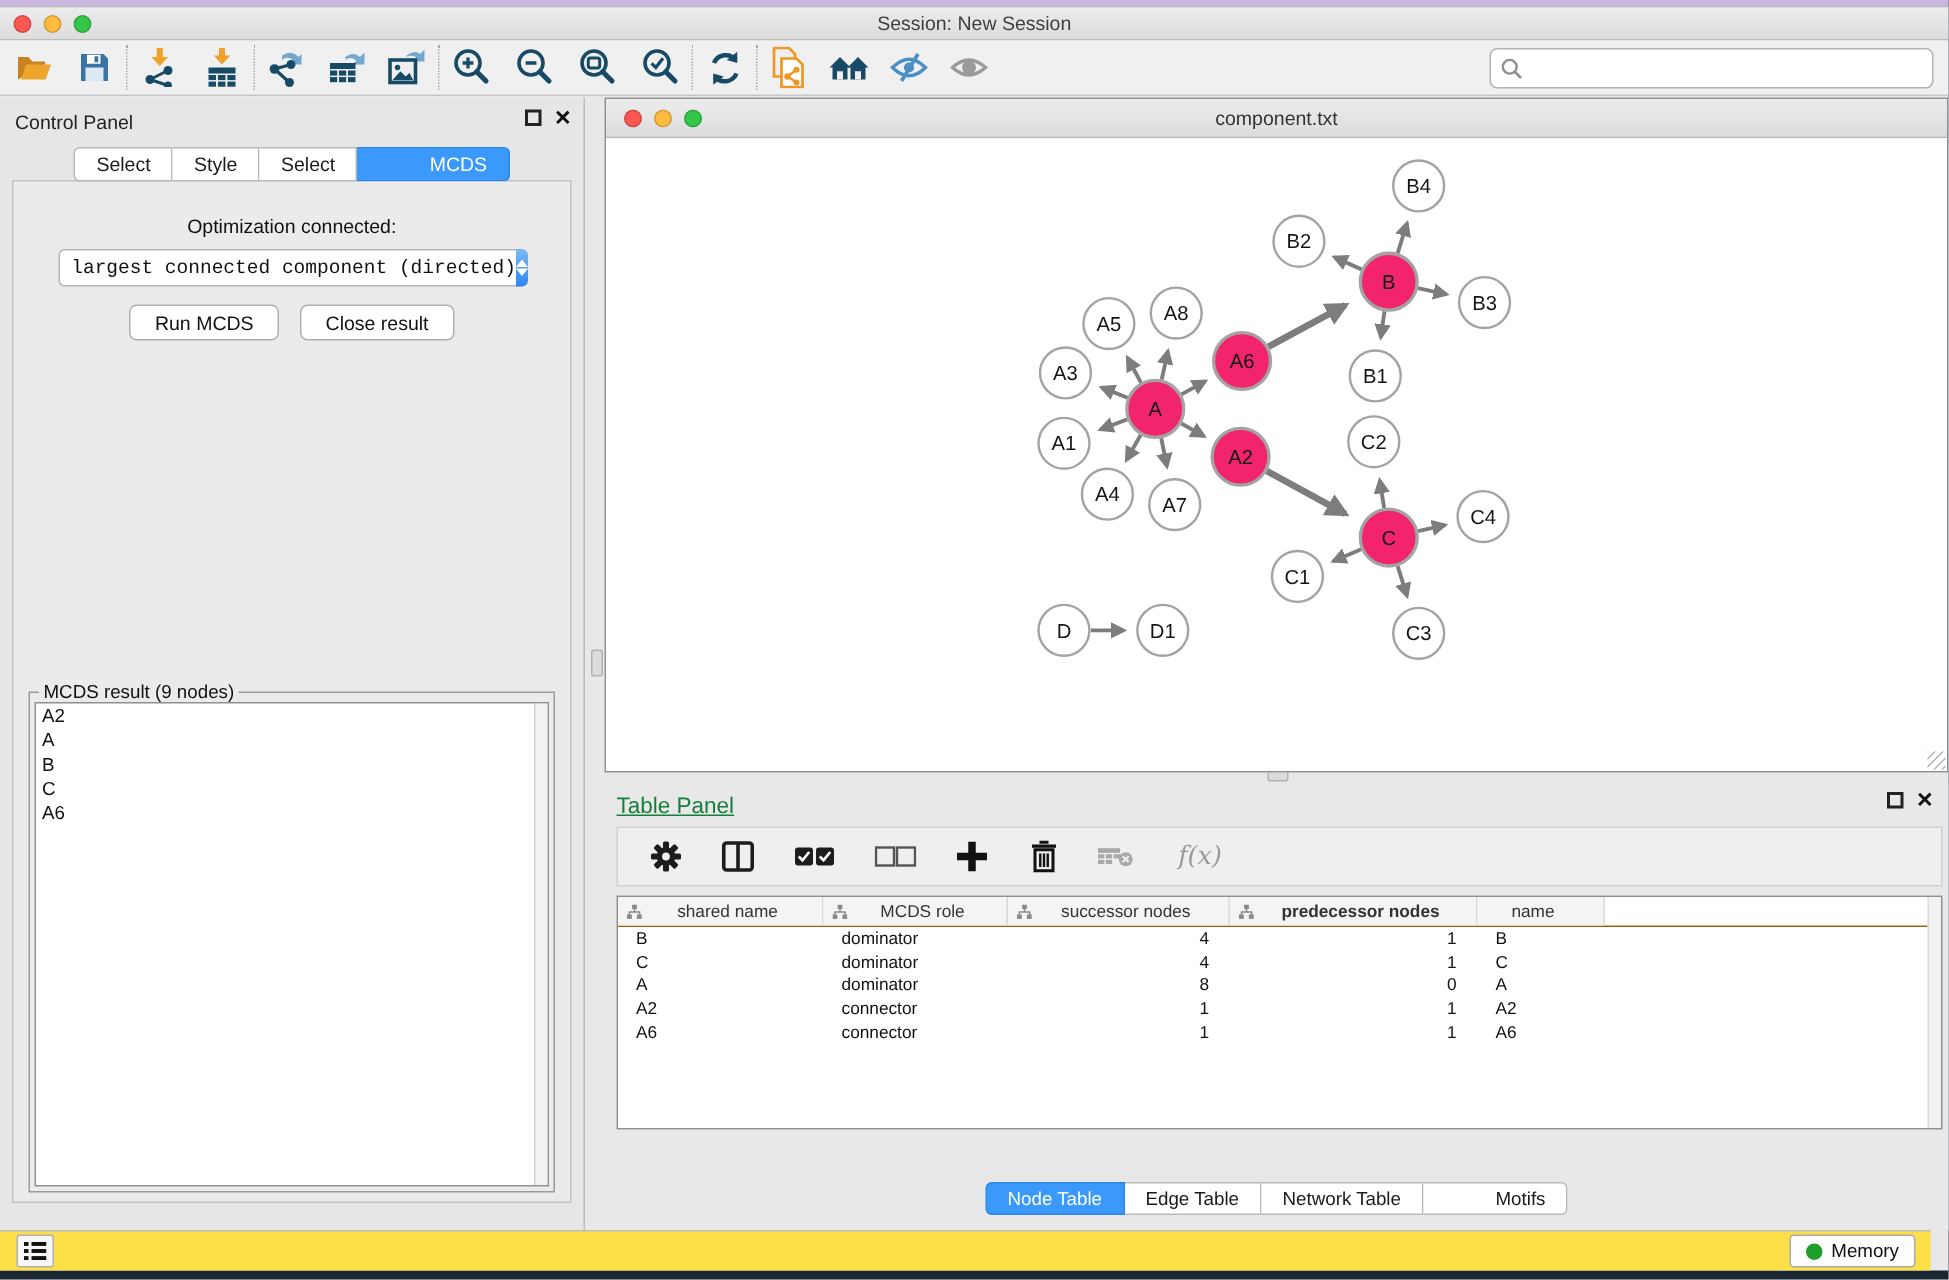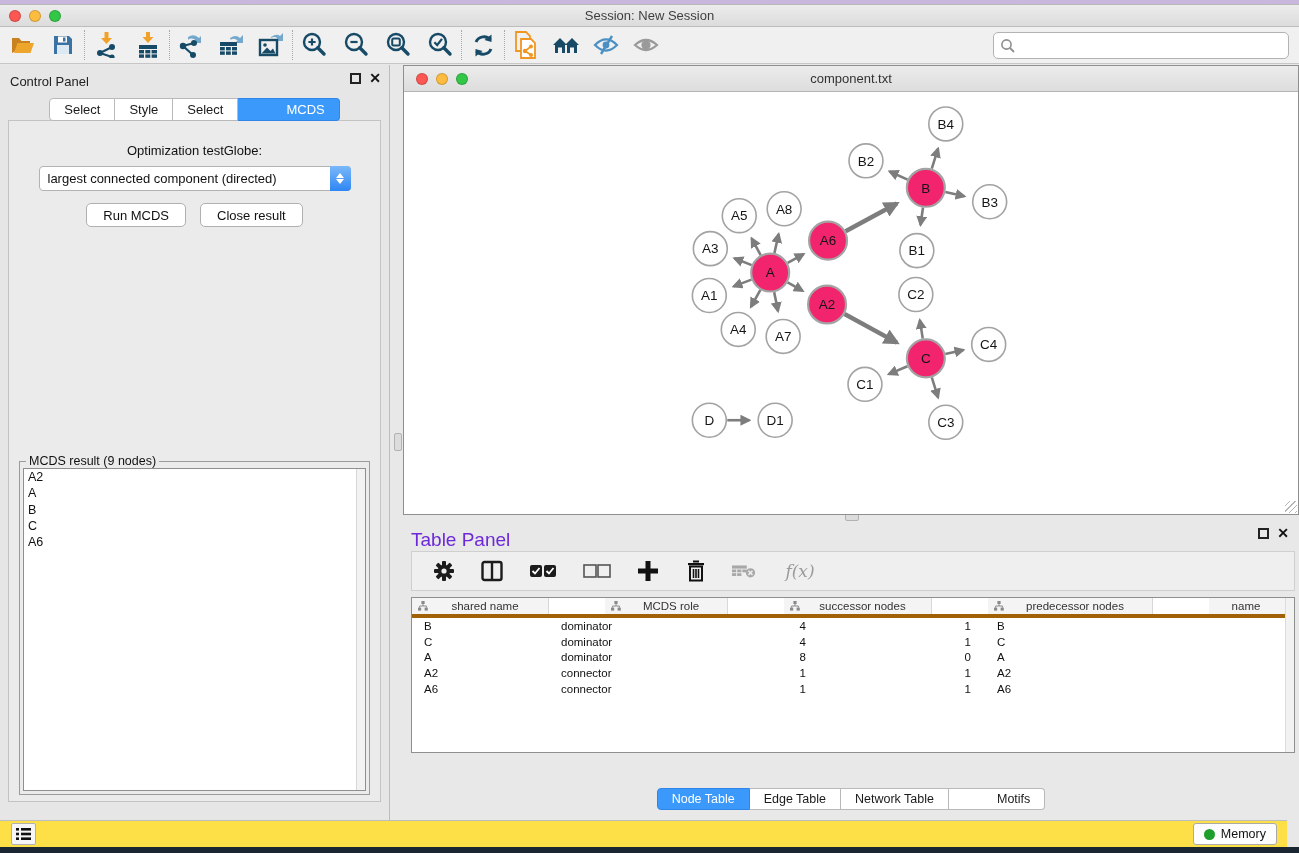--- a/index.html
+++ b/index.html
@@ -40,21 +40,21 @@
   .tabbtn { height:23px; padding:0 14px; background:#fff; border:1px solid #b9b9b9; border-left:none;
     font-size:13px; color:#1a1a1a; display:flex; align-items:center; }
   .tabbtn:first-child { border-left:1px solid #b9b9b9; border-radius:4px 0 0 4px; }
   .tabbtn:last-child { border-radius:0 4px 4px 0;padding-left:48px; }
   .tabbtn.active { background:#3b99fc; border-color:#2f86e8; color:#fff; }
   .cp-body { position:absolute; top:55px; left:8px; right:8px; bottom:18px;
     background:#ebebeb; border:1px solid #c3c3c3; }
   .opt-label { margin-top:22px; text-align:center; font-size:13px; color:#111; }
   .selectbox { position:relative; margin:8px auto 0; width:312px; height:25px; background:#fff;
     border:1px solid #b3b3b3; border-radius:4px; display:flex; align-items:center; }
-  .selectbox .val { flex:1; font-size:13px; color:#111; padding-left:8px; white-space:nowrap; }
+  .selectbox .val { flex:1; font-size:13px; color:#111; padding-left:8px; white-space:nowrap;font-family:Liberation Mono, monospace; }
   .stepper { width:21px; height:25px; margin:-1px -1px 0 0; border-radius:0 4px 4px 0;
     background:linear-gradient(#7ab8f9,#2e86f4); display:flex; flex-direction:column;
     align-items:center; justify-content:center; gap:1px; }
   .stepper .ar { width:0; height:0; border-left:4px solid transparent; border-right:4px solid transparent; }
   .ar.up { border-bottom:5px solid #fff; }
   .ar.dn { border-top:5px solid #fff; }
   .cp-buttons { margin-top:12px; display:flex; justify-content:center; gap:14px; }
   .pushbtn { height:24px; padding:0 16px; background:#fff; border:1px solid #b0b0b0; border-radius:5px;
     font-size:13px; color:#111; display:flex; align-items:center;text-align:right; }
   .groupbox { position:absolute; left:10px; right:10px; top:340px; bottom:6px; border:1px solid #9b9b9b; }
@@ -78,30 +78,30 @@
   .nw-canvas svg { width:100%; height:100%; display:block; }
   .resize-corner { position:absolute; right:1px; bottom:1px; width:12px; height:12px;
     background:repeating-linear-gradient(135deg, transparent 0 3px, #b5b5b5 3px 4px); }
   .grip-v { position:absolute; left:4px; top:368px; width:8px; height:18px; background:#dcdcdc;
     border:1px solid #b2b2b2; border-radius:2px; }
   .grip-h { position:absolute; left:455px; top:448px; width:14px; height:8px; background:#dcdcdc;
     border:1px solid #b2b2b2; border-radius:2px; }
 
   
   .table-panel { position:absolute; left:13px; right:0; top:458px; bottom:0; background:#e8e8e8; }
-  .tp-header { position:absolute; top:6px; left:8px; font-size:19px; color:#6d28d9; }
+  .tp-header { position:absolute; top:6px; left:8px; font-size:15px; color:#15803d;text-decoration:underline; }
   .tp-toolbar { position:absolute; top:28px; left:8px; right:4px; height:40px; background:#efefef;
     border:1px solid #cfcfcf; display:flex; align-items:center; gap:24px; padding-left:20px; }
   .tp-toolbar .tbtn { width:24px; }
   .fx { font-family:"DejaVu Serif", serif; font-style:italic; font-size:17px; color:#9a9a9a; }
   .grid-table { position:absolute; top:74px; left:8px; right:4px; bottom:67px; background:#fff;
     border:1px solid #8f8f8f; overflow:hidden; }
   .grid-table .vscroll { position:absolute; top:0; bottom:0; right:0; width:9px; background:#f2f2f2;
     border-left:1px solid #dcdcdc; }
-  .thead { display:flex; height:20px; border-bottom:4px solid #a16207;justify-content:space-between; }
+  .thead { display:flex; height:20px; border-bottom:1px solid #a16207; }
   .th { background:#f4f4f4; border-right:1px solid #d8d8d8; display:flex; align-items:center;
     font-size:11.5px; color:#333; }
   .th .hicon { margin:0 4px 0 6px; flex:0 0 auto; }
   .th .hlabel { flex:1; text-align:center; padding-right:10px; }
   .trow { display:flex; height:15.8px; align-items:center; }
   .td { font-size:11.5px; color:#111; white-space:nowrap; }
   .td.left { padding-left:12px; text-align:left; }
   .td.right { padding-right:14px; text-align:right; }
   .tp-tabs { position:absolute; bottom:10px; left:0; right:0; display:flex; justify-content:center; }
 
@@ -299,21 +299,21 @@
         <span class="float-glyph"></span>
         <span class="close-glyph">✕</span>
       </div>
       <div class="cp-tabs" id="cp-tabs">
           <div class="tabbtn">Select</div>
           <div class="tabbtn">Style</div>
           <div class="tabbtn">Select</div>
           <div class="tabbtn active">MCDS</div>
         </div>
       <div class="cp-body">
-        <div class="opt-label">Optimization testGlobe:</div>
+        <div class="opt-label">Optimization connected:</div>
         <div class="selectbox">
           <span class="val">largest connected component (directed)</span>
           <span class="stepper">
             <span class="ar up"></span>
               <span class="ar dn"></span>
           </span>
         </div>
         <div class="cp-buttons">
           <div class="pushbtn">Run MCDS</div>
           <div class="pushbtn">Close result</div>
@@ -562,21 +562,21 @@
               </div>
               <div class="th" style="width: 148px;">
                 <svg class="hicon" width="10" height="10" viewBox="0 0 10 10">
                   <rect x="3.4" y="0" width="3.2" height="3" fill="#8a8a8a"></rect>
                   <rect x="0" y="6.6" width="3.2" height="3" fill="#8a8a8a"></rect>
                   <rect x="6.6" y="6.6" width="3.2" height="3" fill="#8a8a8a"></rect>
                   <path d="M5 3 V5 M1.6 6.6 V5 H8.4 V6.6" fill="none" stroke="#8a8a8a" stroke-width="1"></path>
                 </svg>
                 <span class="hlabel">successor nodes</span>
               </div>
-              <div class="th" style="width: 165px;">
+              <div class="th" style="width: 165px; font-weight: bold;">
                 <svg class="hicon" width="10" height="10" viewBox="0 0 10 10">
                   <rect x="3.4" y="0" width="3.2" height="3" fill="#8a8a8a"></rect>
                   <rect x="0" y="6.6" width="3.2" height="3" fill="#8a8a8a"></rect>
                   <rect x="6.6" y="6.6" width="3.2" height="3" fill="#8a8a8a"></rect>
                   <path d="M5 3 V5 M1.6 6.6 V5 H8.4 V6.6" fill="none" stroke="#8a8a8a" stroke-width="1"></path>
                 </svg>
                 <span class="hlabel">predecessor nodes</span>
               </div>
               <div class="th" style="width: 85px;">
                 <span class="hlabel">name</span>

